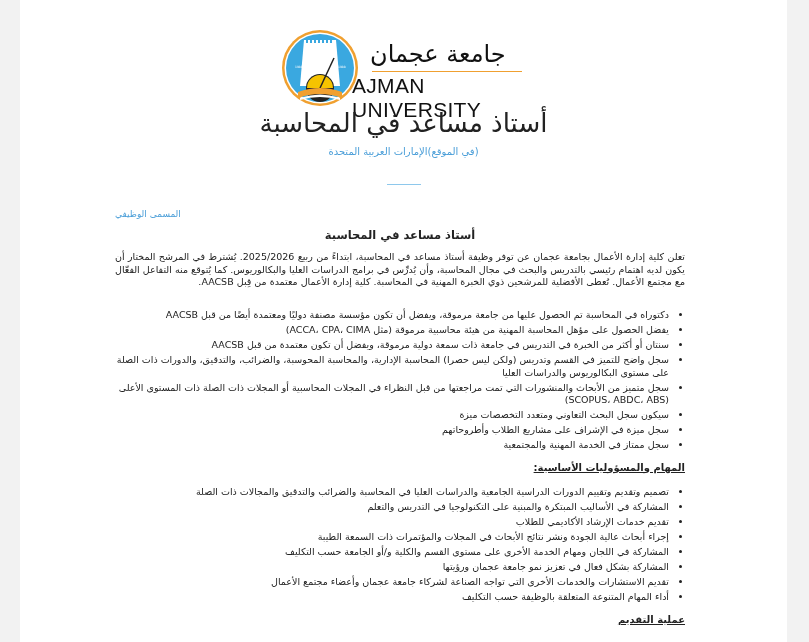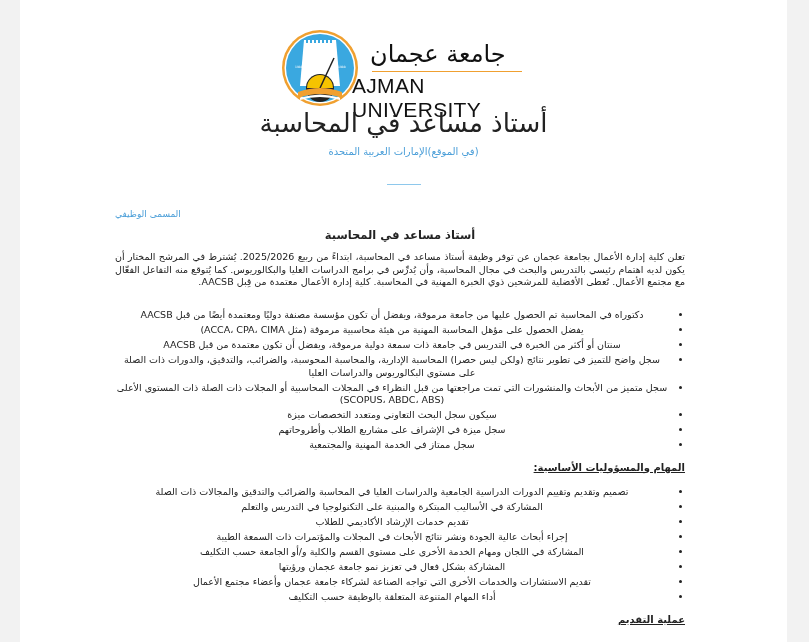--- a/index.html
+++ b/index.html
@@ -42,21 +42,21 @@
     position: absolute; left: 95px; top: 208px; width: 570px;
     direction: rtl; text-align: right; font-size: 9.5px; line-height: 12.6px; color: #222;
   }
   .subtitle-label { text-align: left; color: #4a9ed8; font-size: 9px; margin-bottom: 8px; }
   .subtitle { text-align: center; font-weight: bold; font-size: 11.5px; margin-bottom: 10px; }
   .intro { margin: 0 0 20px 0; text-align: justify; }
   .section-heading {
     font-weight: bold; text-decoration: underline; font-size: 10px; margin: 4px 0 12px 0;
   }
   ul { margin: 0 0 10px 0; padding: 0 16px 0 0; }
-  li { margin: 0 0 2.4px 0; list-style: disc; text-align: center; }
+  li { margin: 0 0 2.4px 0; list-style: disc; }
 </style>
 </head>
 <body>
 
 <div class="page">
 
   <div class="logo-wrap">
     <svg class="logo-emblem" viewBox="0 0 80 80">
       <circle cx="40" cy="40" r="38" fill="#f0a030"></circle>
       <circle cx="40" cy="40" r="35.5" fill="#ffffff"></circle>
@@ -90,21 +90,21 @@
 
   <div class="content">
     <div class="subtitle-label">المسمى الوظيفي</div>
     <div class="subtitle">أستاذ مساعد في المحاسبة</div>
     <p class="intro">تعلن كلية إدارة الأعمال بجامعة عجمان عن توفر وظيفة أستاذ مساعد في المحاسبة، ابتداءً من ربيع 2025/2026. يُشترط في المرشح المختار أن يكون لديه اهتمام رئيسي بالتدريس والبحث في مجال المحاسبة، وأن يُدرِّس في برامج الدراسات العليا والبكالوريوس. كما يُتوقع منه التفاعل الفعّال مع مجتمع الأعمال. تُعطى الأفضلية للمرشحين ذوي الخبرة المهنية في المحاسبة. كلية إدارة الأعمال معتمدة من قِبل AACSB.</p>
 
     <ul>
       <li>دكتوراه في المحاسبة تم الحصول عليها من جامعة مرموقة، ويفضل أن تكون مؤسسة مصنفة دوليًا ومعتمدة أيضًا من قبل AACSB</li>
       <li>يفضل الحصول على مؤهل المحاسبة المهنية من هيئة محاسبية مرموقة (مثل ACCA، CPA، CIMA)</li>
       <li>سنتان أو أكثر من الخبرة في التدريس في جامعة ذات سمعة دولية مرموقة، ويفضل أن تكون معتمدة من قبل AACSB</li>
-      <li>سجل واضح للتميز في تطوير نتائج (ولكن ليس حصرا) المحاسبة الإدارية، والمحاسبة المحوسبة، والضرائب، والتدقيق، والدورات ذات الصلة على مستوى البكالوريوس والدراسات العليا</li>
+      <li>سجل واضح للتميز في القسم وتدريس (ولكن ليس حصرا) المحاسبة الإدارية، والمحاسبة المحوسبة، والضرائب، والتدقيق، والدورات ذات الصلة على مستوى البكالوريوس والدراسات العليا</li>
       <li>سجل متميز من الأبحاث والمنشورات التي تمت مراجعتها من قبل النظراء في المجلات المحاسبية أو المجلات ذات الصلة ذات المستوى الأعلى (SCOPUS، ABDC، ABS)</li>
       <li>سيكون سجل البحث التعاوني ومتعدد التخصصات ميزة</li>
       <li>سجل ميزة في الإشراف على مشاريع الطلاب وأطروحاتهم</li>
       <li>سجل ممتاز في الخدمة المهنية والمجتمعية</li>
     </ul>
 
     <div class="section-heading">المهام والمسؤوليات الأساسية:</div>
     <ul>
       <li>تصميم وتقديم وتقييم الدورات الدراسية الجامعية والدراسات العليا في المحاسبة والضرائب والتدقيق والمجالات ذات الصلة</li>
       <li>المشاركة في الأساليب المبتكرة والمبنية على التكنولوجيا في التدريس والتعلم</li>

